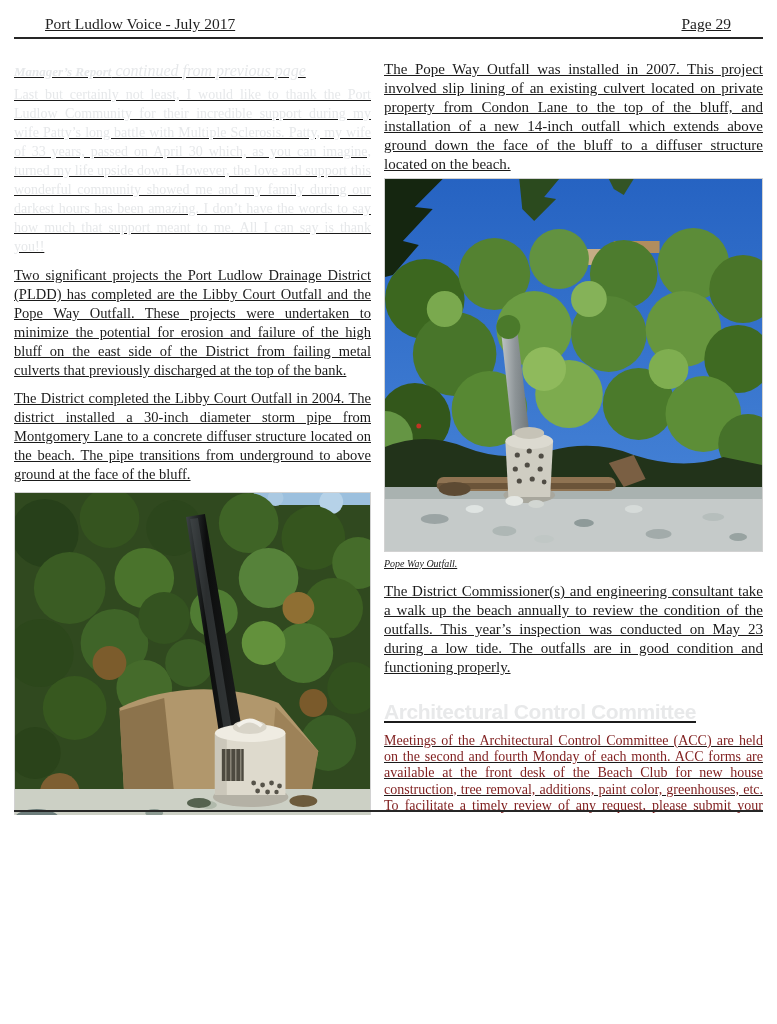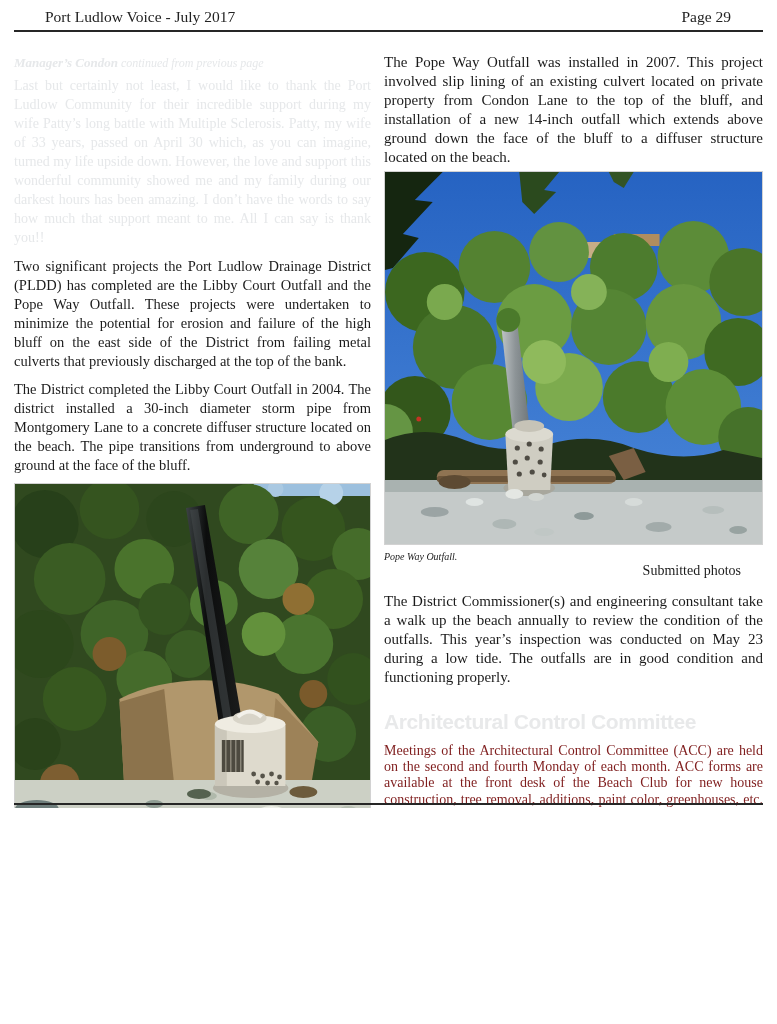--- a/index.html
+++ b/index.html
@@ -1,25 +1,26 @@
 <!DOCTYPE html>
 <html><head>
 <meta charset="utf-8">
 <style>
   * { margin: 0; padding: 0; box-sizing: border-box; }
   html, body { background: #ffffff; }
   .page {
     position: relative;
     width: 777px;
     height: 808px;
-    margin: 0 auto;
+    margin: 7px auto;
     background: #ffffff;
     font-family: "Liberation Serif", serif;
     color: #1b1b1b;
     overflow: hidden;
+    text-decoration: underline;
   }
   .header {
     display: flex;
     justify-content: space-between;
     align-items: flex-end;
     padding: 8px 46px 4px 45px;
     font-size: 15.5px;
     color: #222;
   }
   .rule-top { border-top: 2.5px solid #262626; margin: 0 14px; }
@@ -28,21 +29,21 @@
     left: 14px; right: 14px; bottom: 3px;
     border-top: 2.5px solid #262626;
   }
   .columns { display: flex; gap: 13px; padding: 0 14px; }
   .col-left  { width: 357px; }
   .col-right { width: 379px; }
 
   .faded { color: #e6e8ea; }
   .notice { margin-top: 23px; font-size: 13px; font-style: italic; }
   .notice .notice-label { font-weight: bold; }
-  .notice .notice-suffix { font-size: 12px; }
+  .notice .notice-suffix { font-size: 16px; }
 
   p.faded-body {
     margin-top: 5px;
     font-size: 14px;
     line-height: 19px;
     text-align: justify;
   }
   p.faded-body + p.faded-body { margin-top: 9px; }
 
   h1.section-heading {
@@ -105,21 +106,21 @@
     <span>Port Ludlow Voice - July 2017</span>
     <span>Page 29</span>
   </div>
   <div class="rule-top"></div>
 
   <div class="columns">
 
     <div class="col-left">
 
       <div class="notice faded">
-        <span class="notice-label">Manager’s Condon</span><span class="notice-suffix"> continued from previous page</span>
+        <span class="notice-label">Manager’s Report</span><span class="notice-suffix"> continued from previous page</span>
       </div>
 
       <p class="faded-body faded">Last but certainly not least, I would like to thank the Port Ludlow Community for their incredible support during my wife Patty’s long battle with Multiple Sclerosis. Patty, my wife of 33 years, passed on April 30 which, as you can imagine, turned my life upside down. However, the love and support this wonderful community showed me and my family during our darkest hours has been amazing. I don’t have the words to say how much that support meant to me. All I can say is thank you!!</p>
 
 
 
       <p class="body-text">Two significant projects the Port Ludlow Drainage District (PLDD) has completed are the Libby Court Outfall and the Pope Way Outfall. These projects were undertaken to minimize the potential for erosion and failure of the high bluff on the east side of the District from failing metal culverts that previously discharged at the top of the bank.</p>
       <p class="body-text">The District completed the Libby Court Outfall in 2004. The district installed a 30-inch diameter storm pipe from Montgomery Lane to a concrete diffuser structure located on the beach. The pipe transitions from underground to above ground at the face of the bluff.</p>
 
       <div class="photo-frame photo-left">
@@ -298,21 +299,20 @@
             <circle cx="148" cy="300" r="2.6" fill="#4f4c44"></circle>
           <circle cx="160" cy="303" r="2.4" fill="#4f4c44"></circle>
           <ellipse cx="130" cy="322" rx="9" ry="5" fill="#e4e7e3"></ellipse>
           <ellipse cx="152" cy="325" rx="8" ry="4" fill="#d2d6d2"></ellipse>
 
           <circle cx="34" cy="247" r="2.5" fill="#c23424"></circle>
         </svg>
       </div>
 
       <div class="caption">Pope Way Outfall.</div>
-      <div class="credit">Submitted photos</div>
 
       <p class="body-text" style="margin-top:13px">The District Commissioner(s) and engineering consultant take a walk up the beach annually to review the condition of the outfalls. This year’s inspection was conducted on May 23 during a low tide. The outfalls are in good condition and functioning properly.</p>
 
 
       <h2 class="section-heading-faded">Architectural Control Committee</h2>
 
       <p class="faded-small">Meetings of the Architectural Control Committee (ACC) are held on the second and fourth Monday of each month. ACC forms are available at the front desk of the Beach Club for new house construction, tree removal, additions, paint color, greenhouses, etc. To facilitate a timely review of any request, please submit your respective ACC form and back-up documents to the Beach Club front desk by the first or third Thursday of the month for review and placement on the agenda for the next meeting. This will allow adequate time for ACC members to review the request and make site visits where necessary. An exception is made for hazardous trees.</p>
     </div>
   </div>
 

